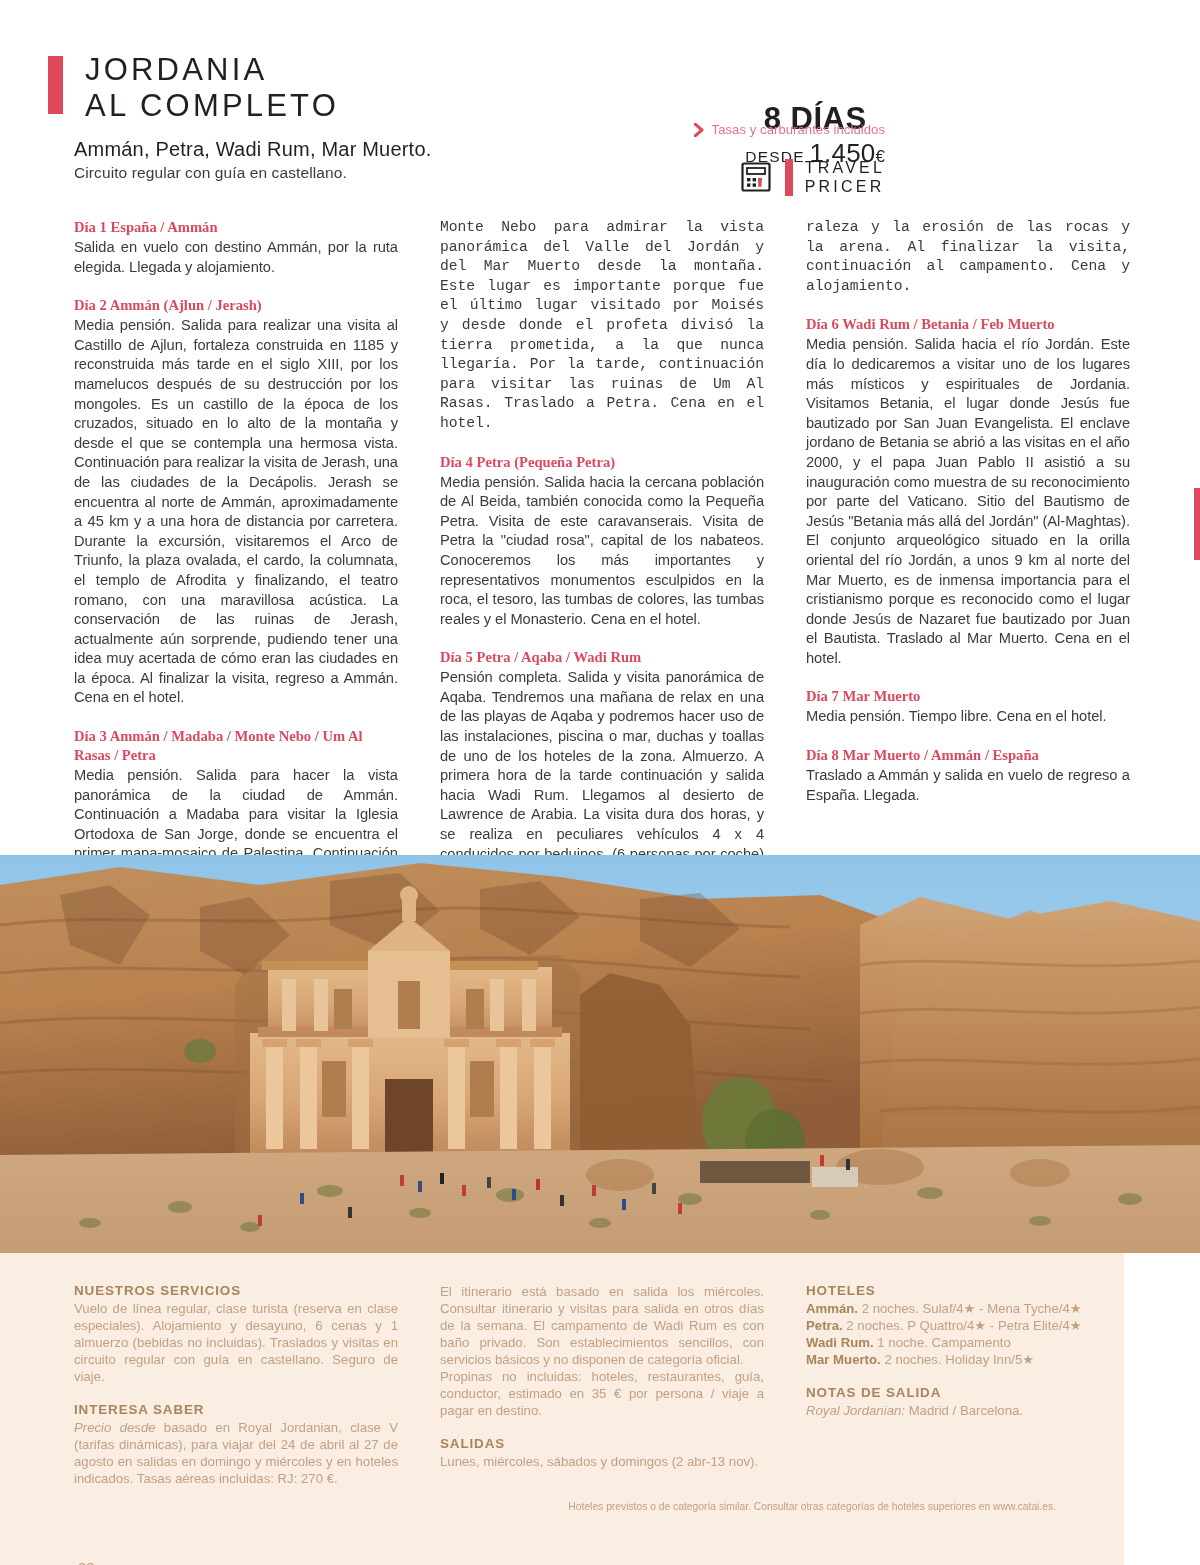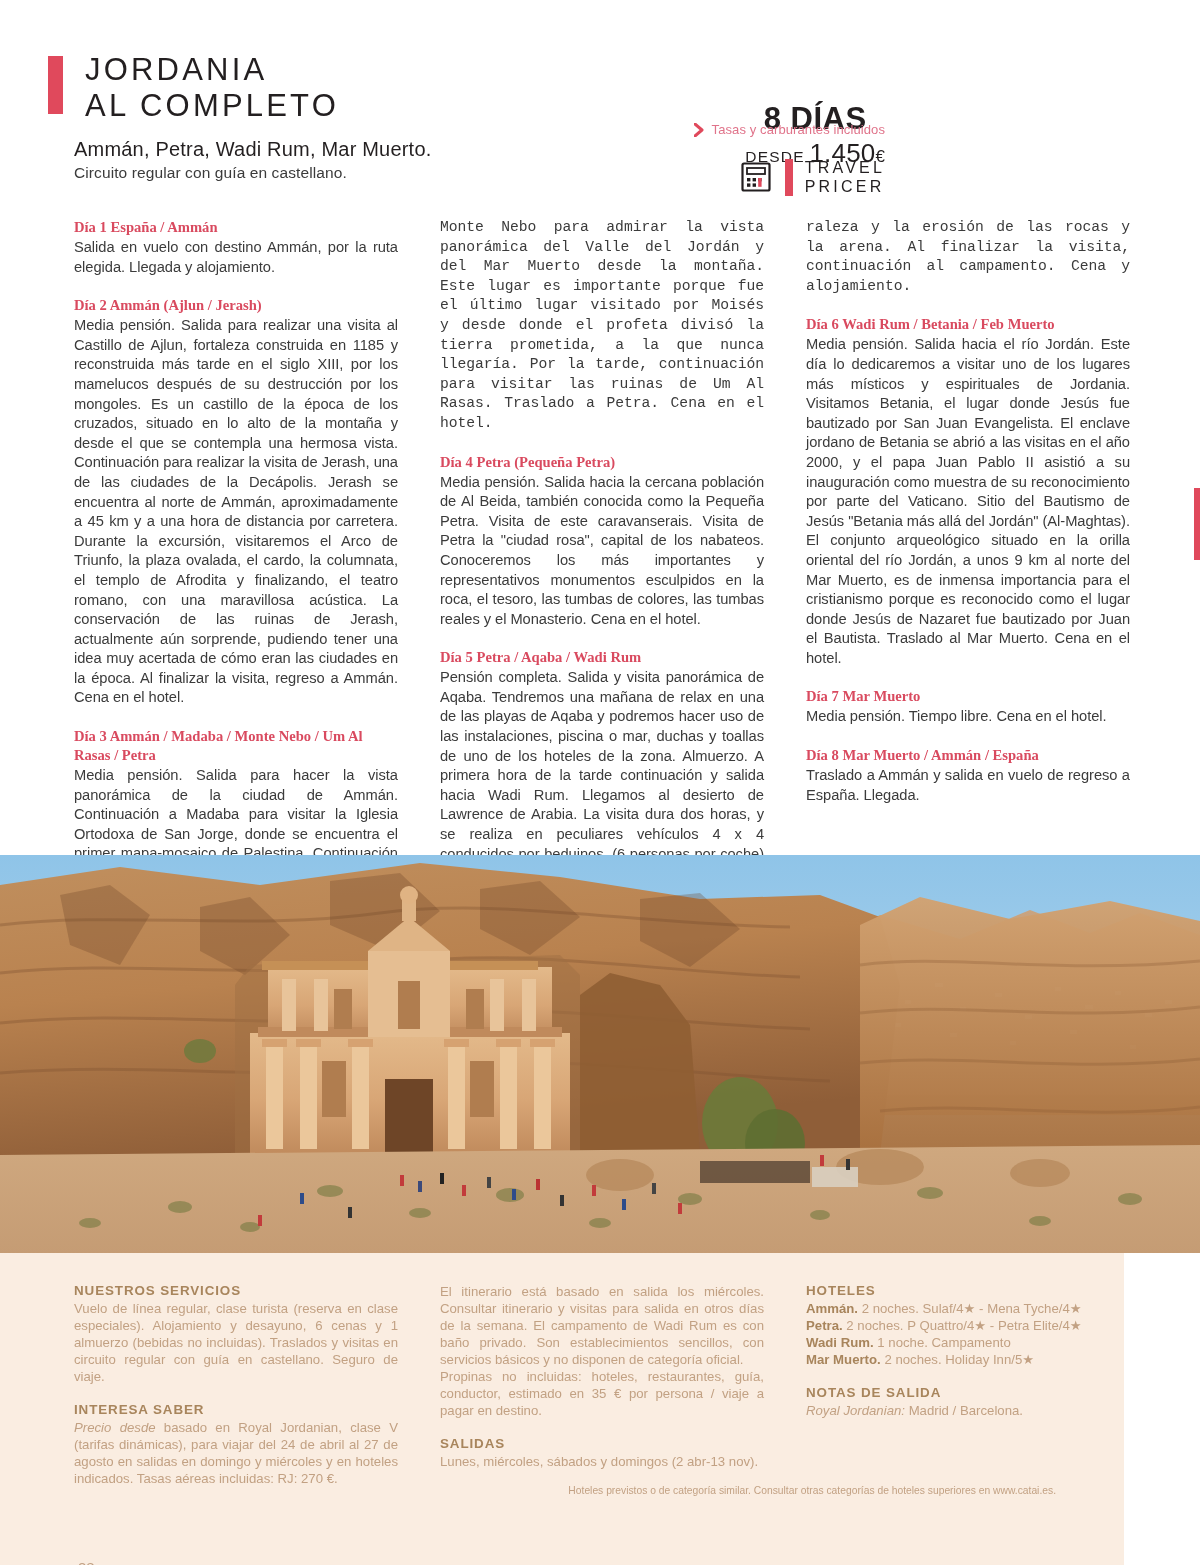--- a/index.html
+++ b/index.html
@@ -560,18 +560,18 @@
           <b>Mar Muerto.</b><span> 2 noches. Holiday Inn/5★</span>
         </p>
 
         <div class="p-head">NOTAS DE SALIDA</div>
         <p class="p-body nojust last"><em>Royal Jordanian:</em><span> Madrid / Barcelona.</span></p>
       </div>
     </div>
 
     <div class="page-num" style="position:absolute; left:78px; top:260px;margin-top:46px;">38</div>
 
-    <div class="footer-note" style="position:absolute; right:68px; top:231px;">
+    <div class="footer-note" style="position:absolute; right:68px; top:247px;">
       <div>Hoteles previstos o de categoría similar. Consultar otras categorías de hoteles superiores en www.catai.es.</div>
     </div>
   </div>
 
 </div>
 
 </body></html>

